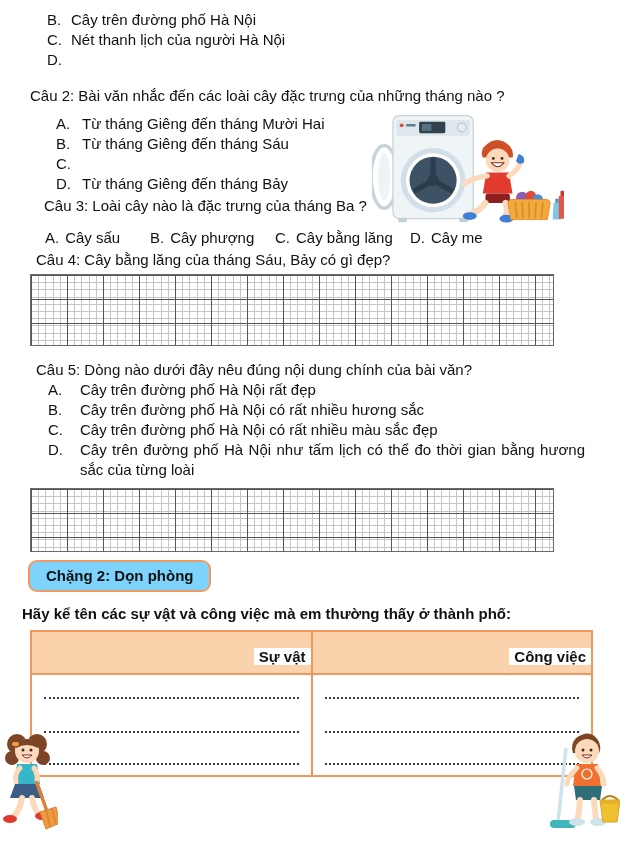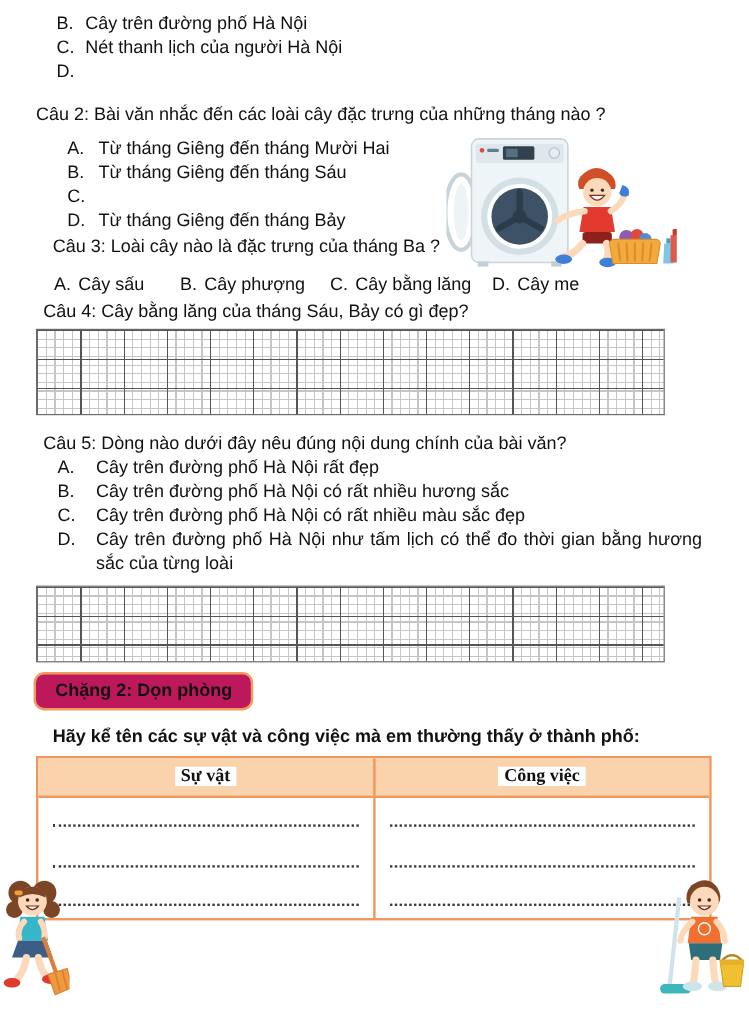--- a/index.html
+++ b/index.html
@@ -40,32 +40,32 @@
       repeating-linear-gradient(to right,  #555 0 1px, transparent 1px 36px),
       repeating-linear-gradient(to bottom, #555 0 1px, transparent 1px 24px),
       repeating-linear-gradient(to right,  #c6c6c6 0 1px, transparent 1px 7.2px),
       repeating-linear-gradient(to bottom, #c6c6c6 0 1px, transparent 1px 7.2px);
   }
   .grid-1 { margin-top: 4px; height: 72px; }
   .grid-2 { margin-top: 8px; height: 64px; }
 
   .badge {
     display: inline-block; margin: 8px 0 0 28px;
-    background: #be185d; border: 2px solid #F09A60; border-radius: 9px;
+    background: #7dd3fc; border: 2px solid #F09A60; border-radius: 9px;
     padding: 4px 16px; font-weight: bold;
   }
-  .instruction { margin: 12px 0 0 44px; font-weight: bold; }
+  .instruction { margin: 12px 0 0 22px; font-weight: bold; }
 
   .answers-table {
     margin: 6px 0 0 30px; width: 563px;
     border: 2px solid #F0975C;
   }
   .thead { display: flex; background: #FAD2AC; border-bottom: 2px solid #F0975C; }
   .th {
-    flex: 1; text-align: center; font-weight: bold; padding: 5px 0 6px 0; font-family: Liberation Serif, serif;
+    flex: 1; text-align: right; font-weight: bold; padding: 15px 0 6px 0;
   }
   .th:first-child { border-right: 2px solid #F0975C; }
   .th span { background: #fff; padding: 0 5px; }
   .tbody { display: flex; }
   .tcol { flex: 1; padding-bottom: 10px; }
   .tcol:first-child { border-right: 2px solid #F0975C; }
   .dotted-row { border-bottom: 2px dotted #3a3a3a; margin: 0 12px; }
   .dotted-row.r1 { height: 24px; }
   .dotted-row.r2 { height: 34px; }
   .dotted-row.r3 { height: 32px; }

